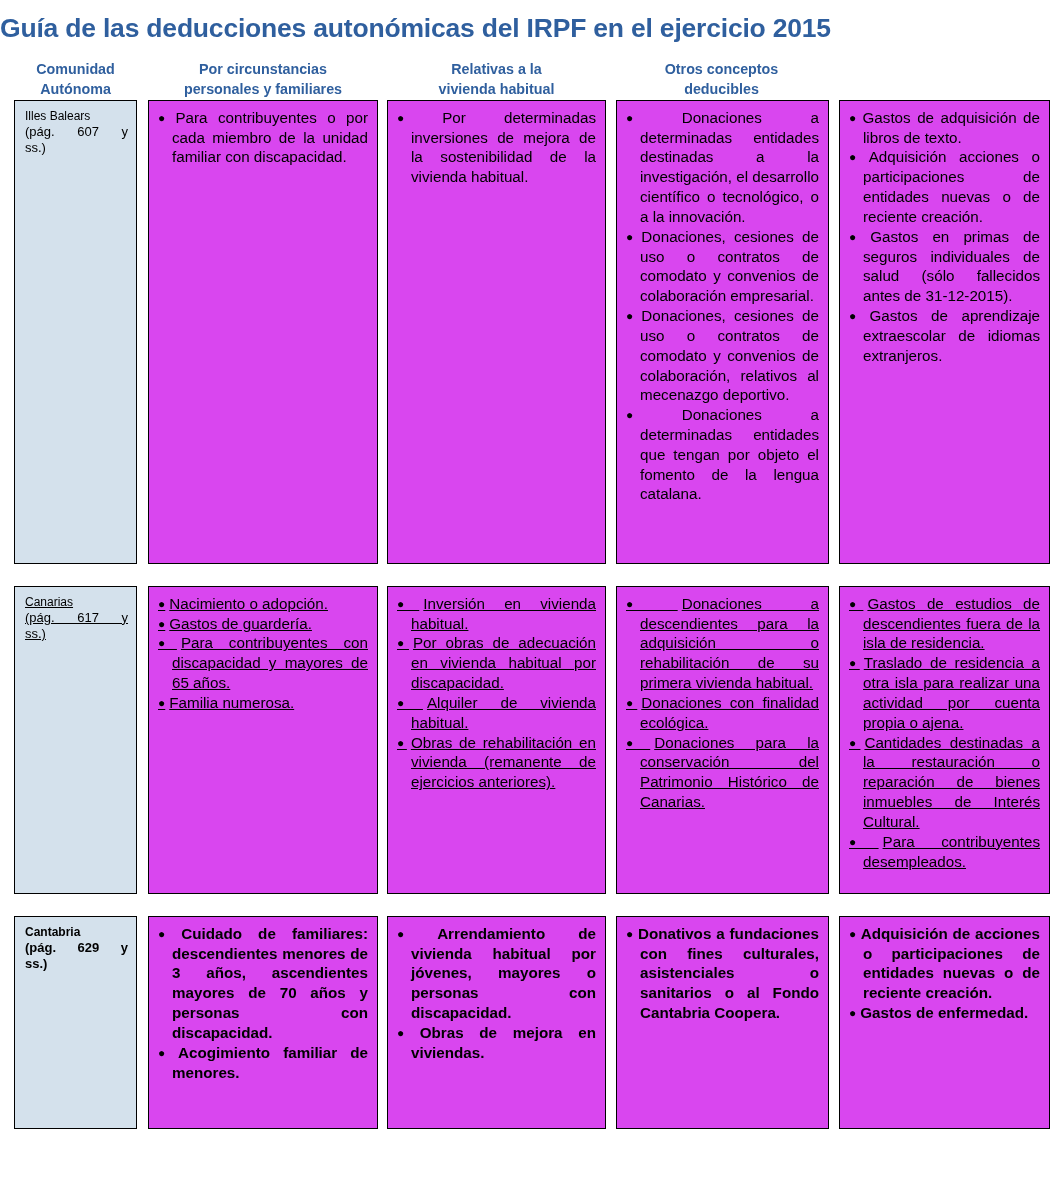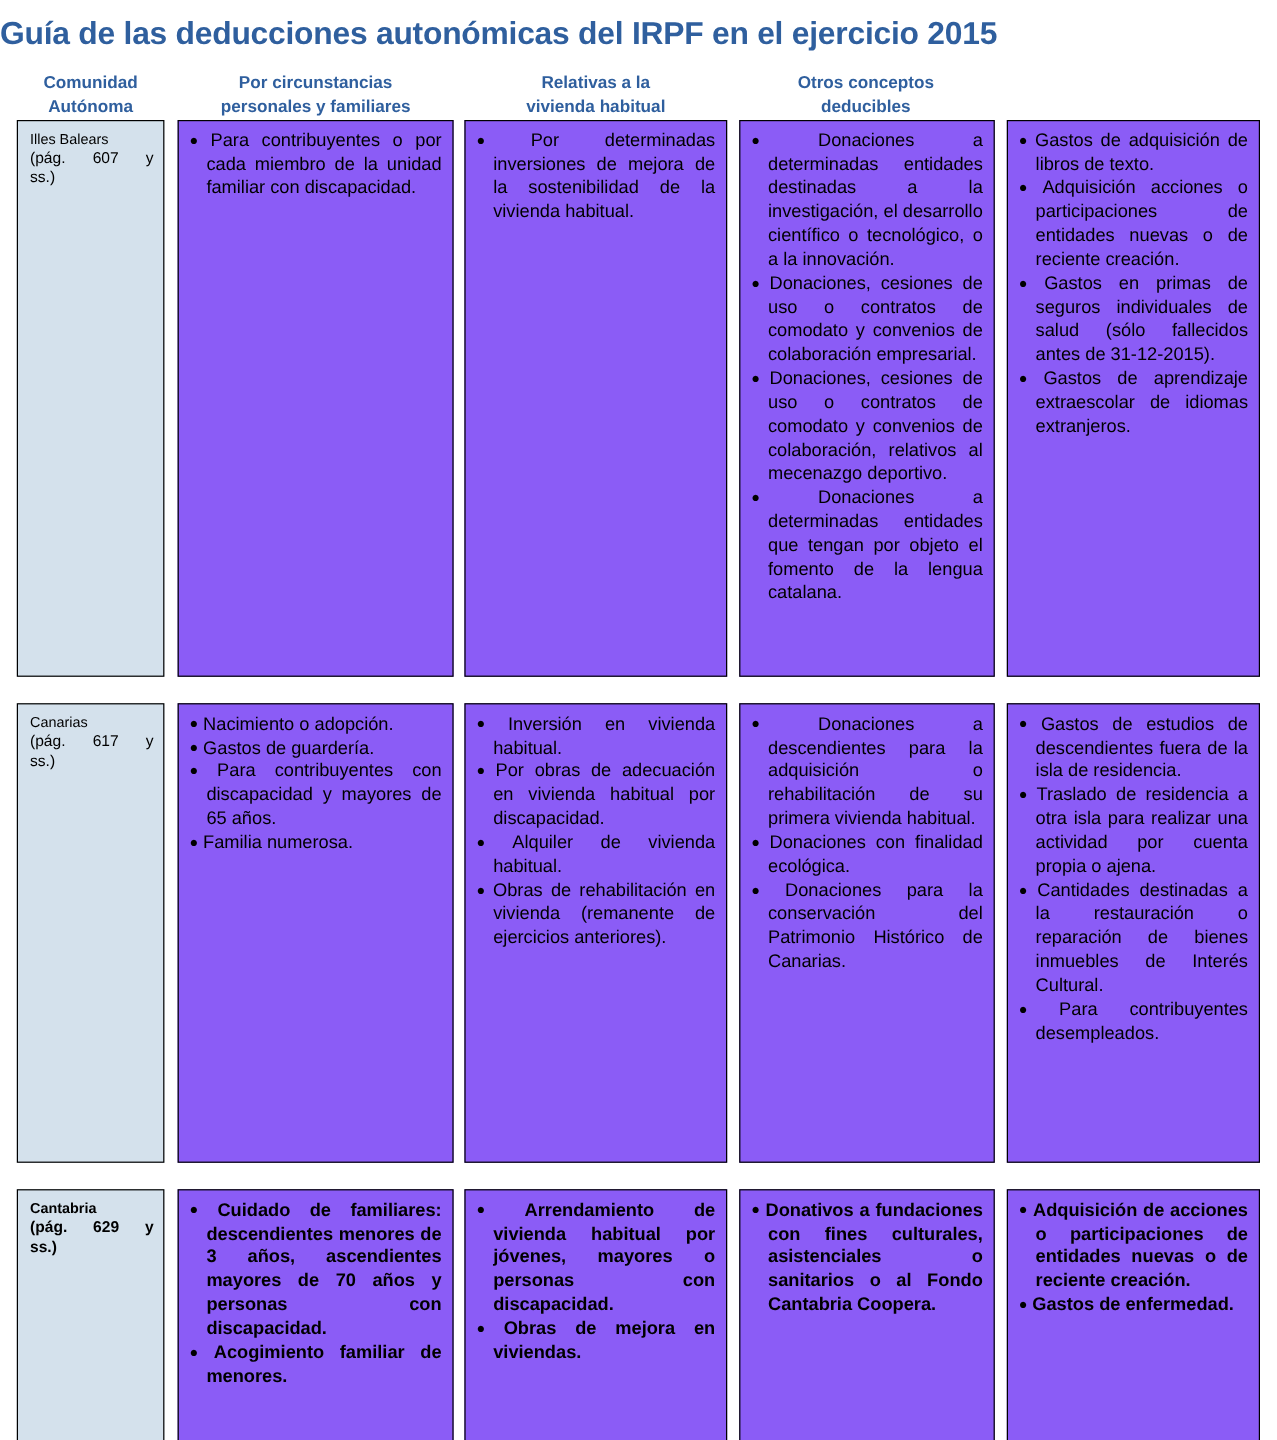--- a/index.html
+++ b/index.html
@@ -67,21 +67,21 @@
     display: flex;
     align-items: stretch;
     margin-bottom: 22px;
   }
   .trow:last-child { margin-bottom: 0; }
 
   .cell {
     border: 1.6px solid #000000;
     box-sizing: border-box;
     padding: 7px 9px 8px 9px;
-    background: #8b5cf6;
+    background: #d946ef;
   }
   .cell.region {
     background: #d4e1ec;
     padding: 8px 8px 8px 10px;
   }
 
   .region-name {
     font-size: 12px;
     line-height: 1.26;
     white-space: nowrap;
@@ -114,21 +114,21 @@
   }
   ul.items li .bullet {
     font-size: 12px;
     vertical-align: 1px;
     padding-right: 4px;
   }
   ul.items li:last-child { text-align-last: left; }
 
   
   .row-1 .cell { height: 464px; }
-  .row-2 .cell { height: 383px; }
+  .row-2 .cell { height: 308px; text-decoration: underline; }
   .row-3 .cell { height: 213px; font-weight: bold; }
 </style>
 </head>
 <body>
 
 <div class="page">
 
   <div class="doc-title">Guía de las deducciones autonómicas del IRPF en el ejercicio 2015</div>
 
   <div class="header-row">

